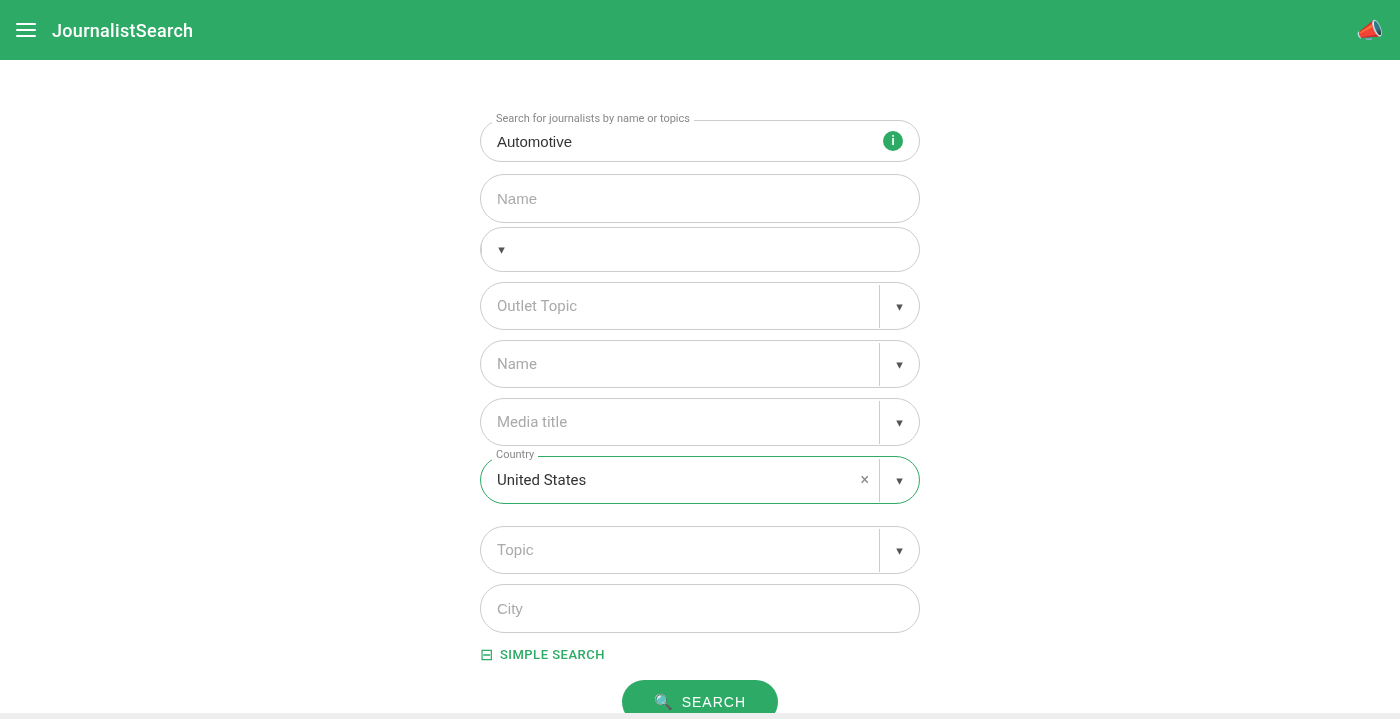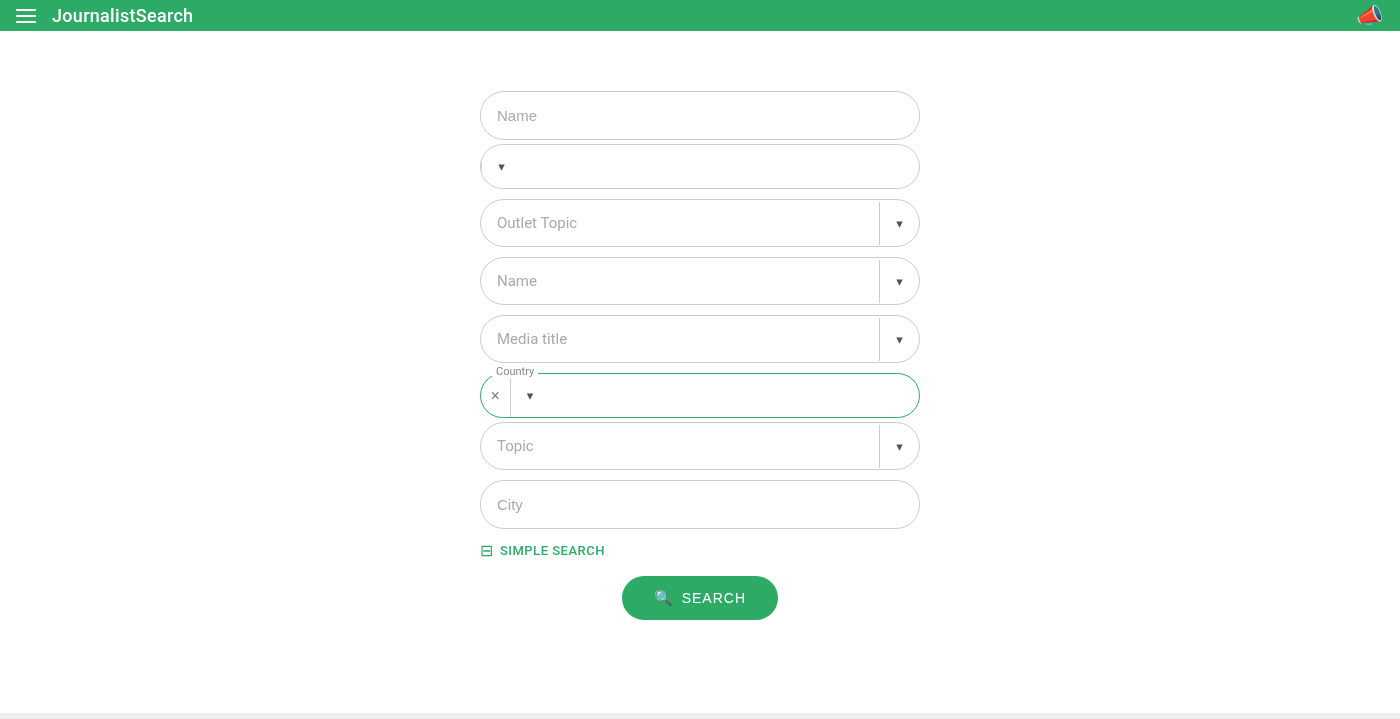--- a/index.html
+++ b/index.html
@@ -1,21 +1,21 @@
 <!DOCTYPE html>
 <html><head>
   <meta charset="utf-8">
   <style>
     * { margin: 0; padding: 0; box-sizing: border-box; }
     body { font-family: Roboto, Arial, sans-serif; background: #fff; min-height: 719px; }
 
     
     .header {
       background-color: #2dab66;
-      height: 31px;
+      height: 60px;
       display: flex;
       align-items: center;
       justify-content: space-between;
       padding: 0 16px;
     }
     .header-left {
       display: flex;
       align-items: center;
       gap: 16px;
     }
@@ -149,21 +149,21 @@
       border-left: 1.5px solid #ccc;
       cursor: pointer;
       padding: 14px 10px;
       color: #555;
       font-size: 13px;
     }
 
     
     .country-group {
       position: relative;
-      margin-bottom: 4px;
+      margin-bottom: 22px;
     }
     .country-label {
       position: absolute;
       top: -8px;
       left: 12px;
       background: #fff;
       padding: 0 4px;
       font-size: 11px;
       color: #888;
       z-index: 1;
@@ -260,20 +260,27 @@
         <span></span>
     </div>
     <span class="header-title">JournalistSearch</span>
   </div>
   <span class="header-icon">📣</span>
 </header>
 
 <main class="main">
   <div class="form-container">
 
+    <div class="search-group">
+      <span class="search-label">Search for journalists by name or topics</span>
+      <div class="search-input-wrapper">
+        <input type="text" value="Automotive" style="">
+        <div class="info-badge">i</div>
+      </div>
+    </div>
 
     <div class="plain-input-wrapper">
       <input type="text" placeholder="Name" style="">
     </div>
 
     <div class="dropdown-wrapper">
       <div class="dropdown-chevron">▾</div>
     </div>
 
     <div class="dropdown-wrapper">
@@ -287,20 +294,21 @@
     </div>
 
     <div class="dropdown-wrapper">
       <div class="dropdown-main">Media title</div>
       <div class="dropdown-chevron">▾</div>
     </div>
 
     <div class="country-group">
       <span class="country-label">Country</span>
       <div class="country-wrapper">
+        <div class="country-value">United States</div>
         <div class="country-clear">×</div>
         <div class="country-chevron">▾</div>
       </div>
     </div>
 
     <div class="dropdown-wrapper">
       <div class="dropdown-main">Topic</div>
       <div class="dropdown-chevron">▾</div>
     </div>
 

